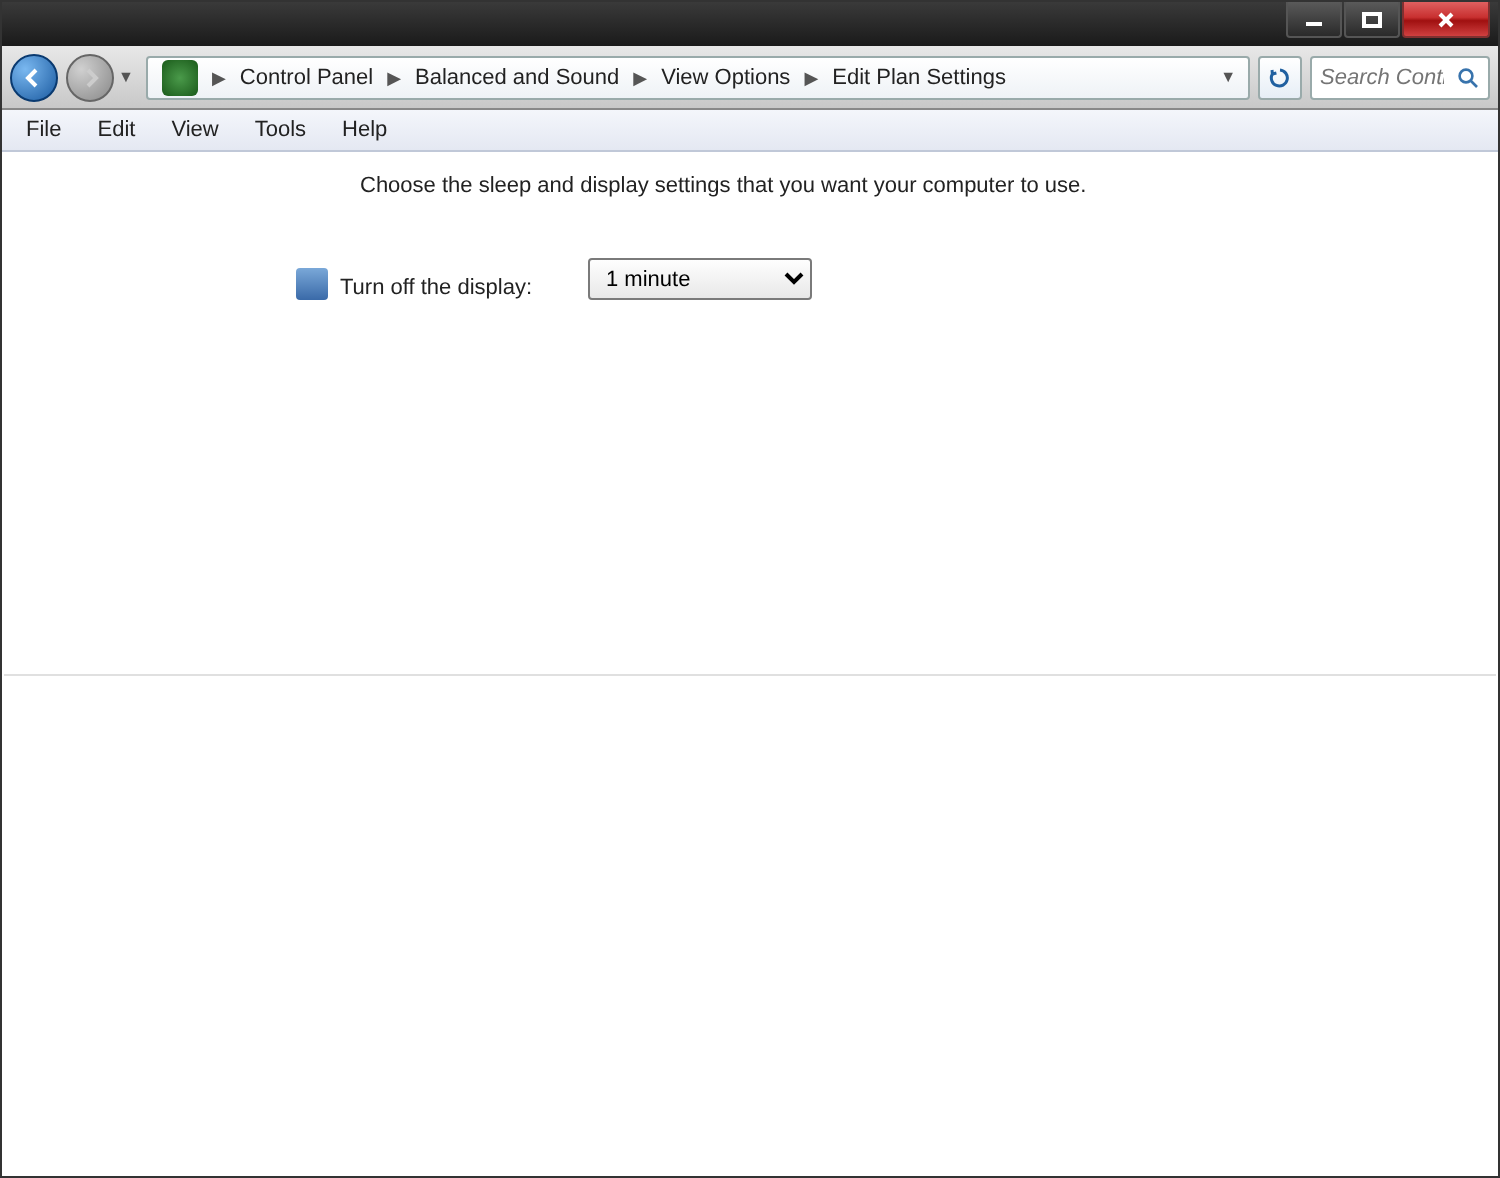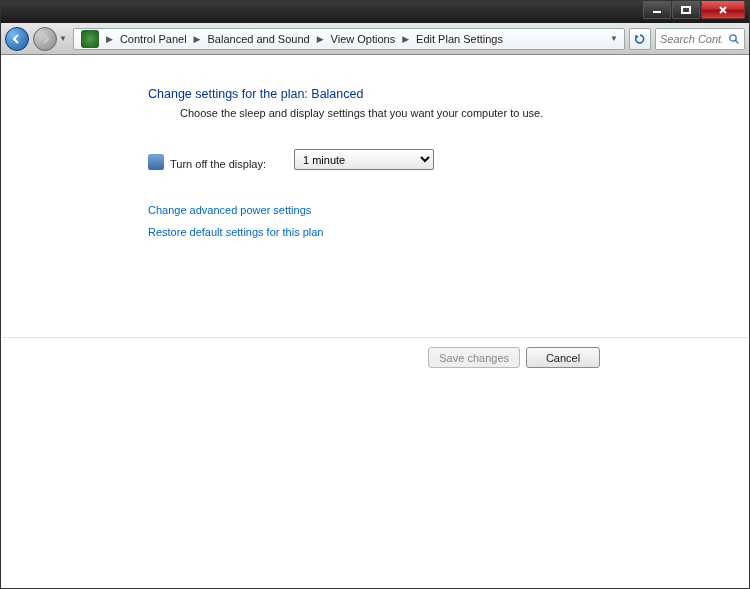--- a/index.html
+++ b/index.html
@@ -187,21 +187,21 @@
     .icon-sleep {
       background: radial-gradient(circle at 35% 35%, #f0f0d0, #555570);
       border-radius: 50%;
     }
     .setting-label {
       width: 124px;
       color: #222;
       font-size: 11px;
     }
     .setting-select {
-      width: 140px;
+      width: 112px;
       height: 21px;
       border: 1px solid #7a7a7a;
       background: linear-gradient(to bottom, #fefefe, #e8e8e8);
       font-size: 11px;
       padding: 1px 4px;
       border-radius: 2px;
     }
     .links-block {
       margin-top: 34px;
     }
@@ -302,42 +302,40 @@
     </div>
     <div class="searchbox">
       <input type="text" placeholder="Search Control ..." style="">
       <svg width="12" height="12" viewBox="0 0 12 12">
           <circle cx="5" cy="5" r="3.2" stroke="#3873ac" stroke-width="1.3" fill="none"></circle>
           <line x1="7.5" y1="7.5" x2="10.5" y2="10.5" stroke="#3873ac" stroke-width="1.3"></line>
         </svg>
     </div>
   </div>
 
+  <div class="menubar">
+    <span class="menu-item">File</span>
+    <span class="menu-item">Edit</span>
+    <span class="menu-item">View</span>
+    <span class="menu-item">Tools</span>
+    <span class="menu-item">Help</span>
+  </div>
 
   <div class="content-outer">
     <div class="content">
-      <div class="page-title">Change settings for the plan: Balanced</div>
       <div class="page-desc">Choose the sleep and display settings that you want your computer to use.</div>
 
       <div class="setting-row">
         <div class="setting-icon icon-display"></div>
         <div class="setting-label">Turn off the display:</div>
         <select class="setting-select">
           <option>1 minute</option>
         </select>
       </div>
 
 
-      <div class="links-block">
-        <span class="link">Change advanced power settings</span>
-        <span class="link">Restore default settings for this plan</span>
-      </div>
     </div>
 
     <div class="divider"></div>
 
-    <div class="button-row">
-      <button class="btn" disabled="">Save changes</button>
-      <button class="btn">Cancel</button>
-    </div>
   </div>
 
 </div>
 
 </body></html>

